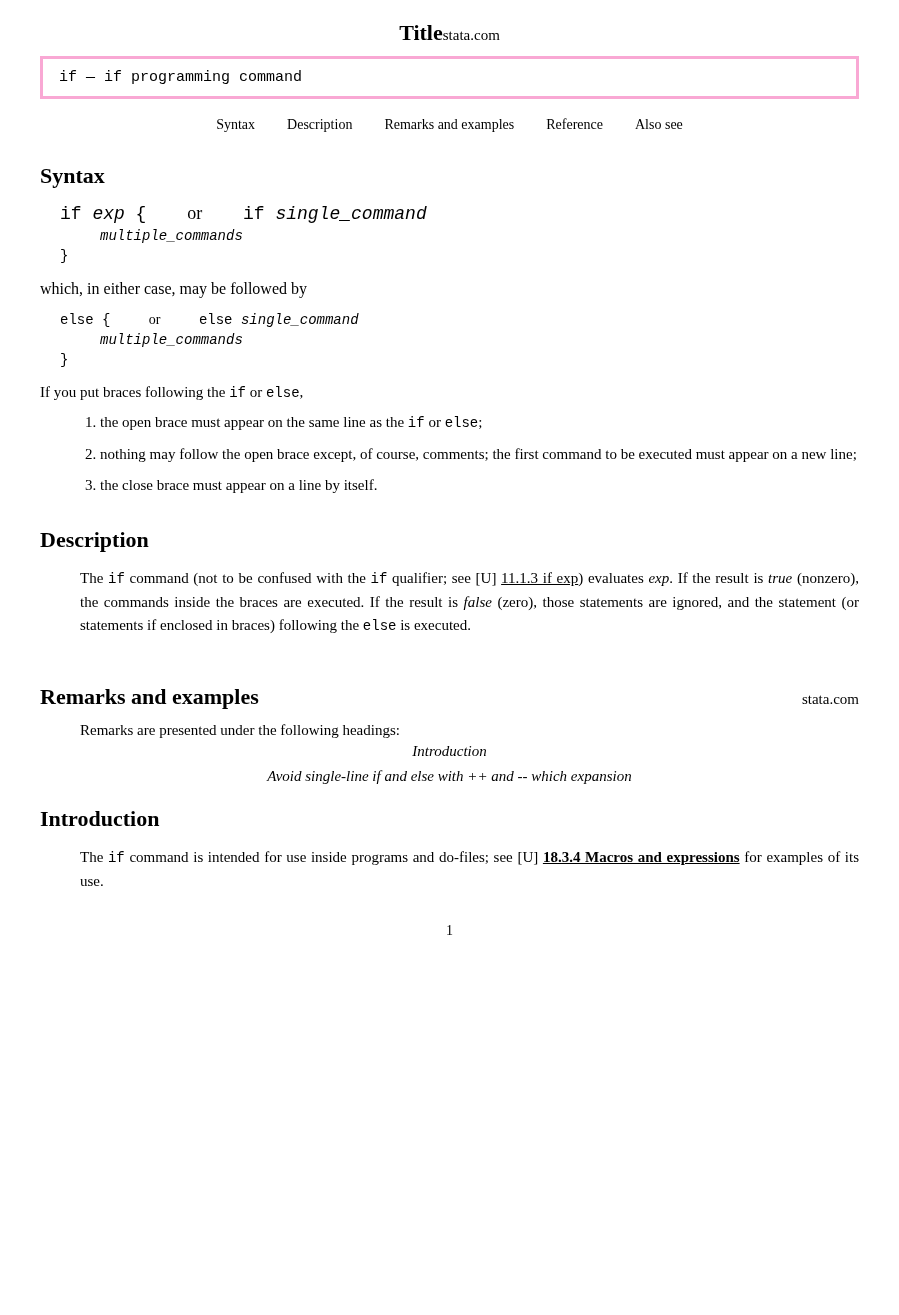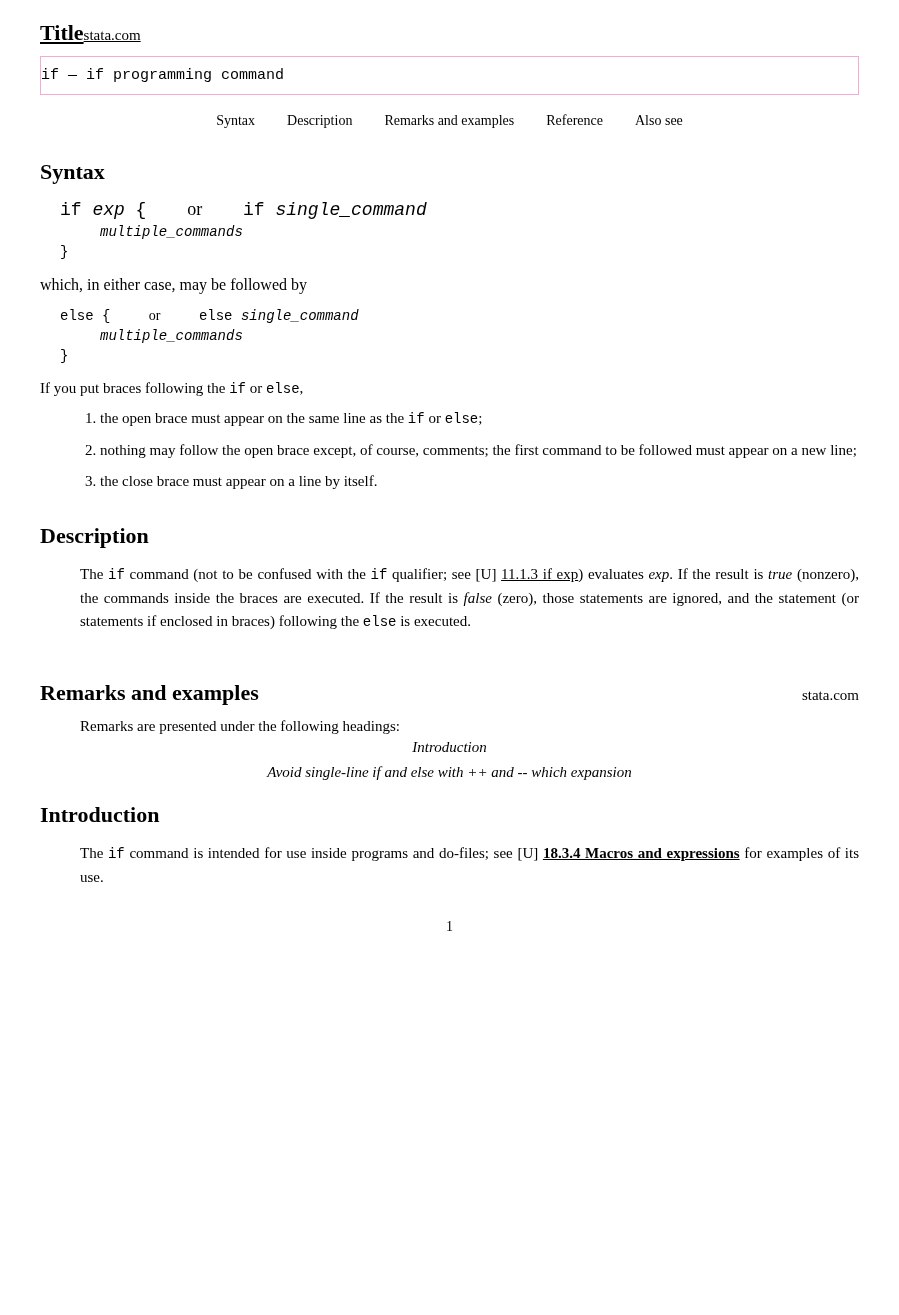--- a/index.html
+++ b/index.html
@@ -17,39 +17,38 @@
     .page {
       width: 899px;
       min-height: 1315px;
       padding: 20px 40px 40px 40px;
       background: #fff;
     }
 
     
     .page-header {
       display: flex;
-      justify-content: flex-start;
+      justify-content: center;
       align-items: baseline;
       margin-bottom: 10px;
-      text-decoration: underline;
     }
     .page-title {
       font-size: 22px;
       font-weight: bold;
       font-family: "Times New Roman", Times, serif;
     }
     .stata-com-header {
       font-family: "Times New Roman", Times, serif;
       font-size: 15px;
     }
 
     
     .command-box {
-      border: 1px solid #f9a8d4;
-      padding: 10px 0;
+      border: 3px solid #f9a8d4;
+      padding: 10px 16px;
       margin-bottom: 18px;
       font-family: "Courier New", Courier, monospace;
       font-size: 15px;
     }
 
     
     .nav-tabs {
       display: flex;
       justify-content: center;
       gap: 32px;
@@ -177,21 +176,21 @@
 
     <div style="font-family: 'Times New Roman', Times, serif; font-size: 15px; margin-bottom: 10px;">
       If you put braces following the <span class="code">if</span> or <span class="code">else</span>,
     </div>
 
     <ol class="numbered-list">
       <li>
         the open brace must appear on the same line as the <span class="code">if</span> or <span class="code">else</span>;
       </li>
       <li>
-        nothing may follow the open brace except, of course, comments; the first command to be followed must appear on a new line;
+        nothing may follow the open brace except, of course, comments; the first command to be executed must appear on a new line;
       </li>
       <li>
         the close brace must appear on a line by itself.
       </li>
     </ol>
   </div>
 
   <div style="margin-top: 30px;">
     <div class="section-heading">Description</div>
     <div style="font-family: 'Times New Roman', Times, serif; font-size: 15px; line-height: 1.55; padding-left: 40px; text-align: justify;">

